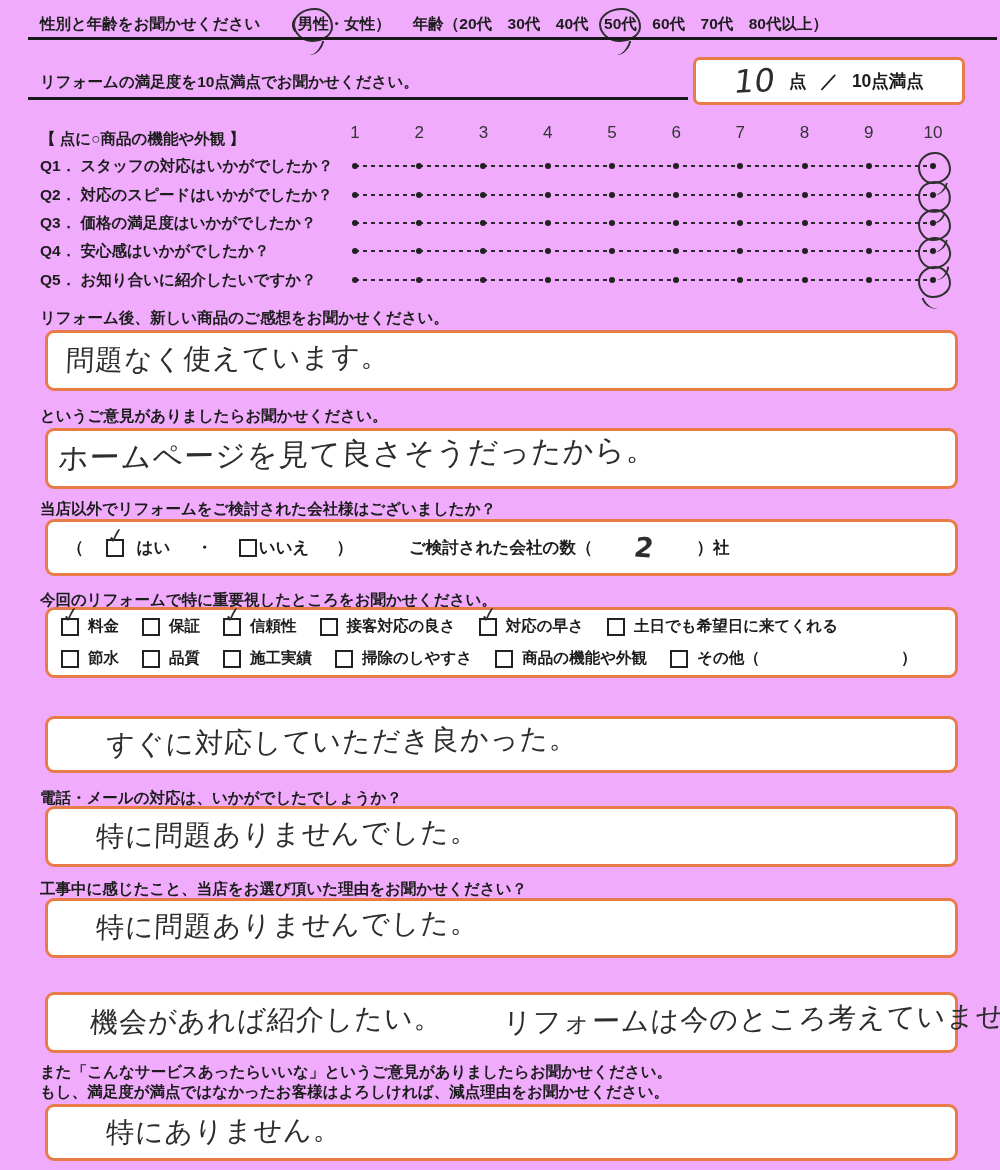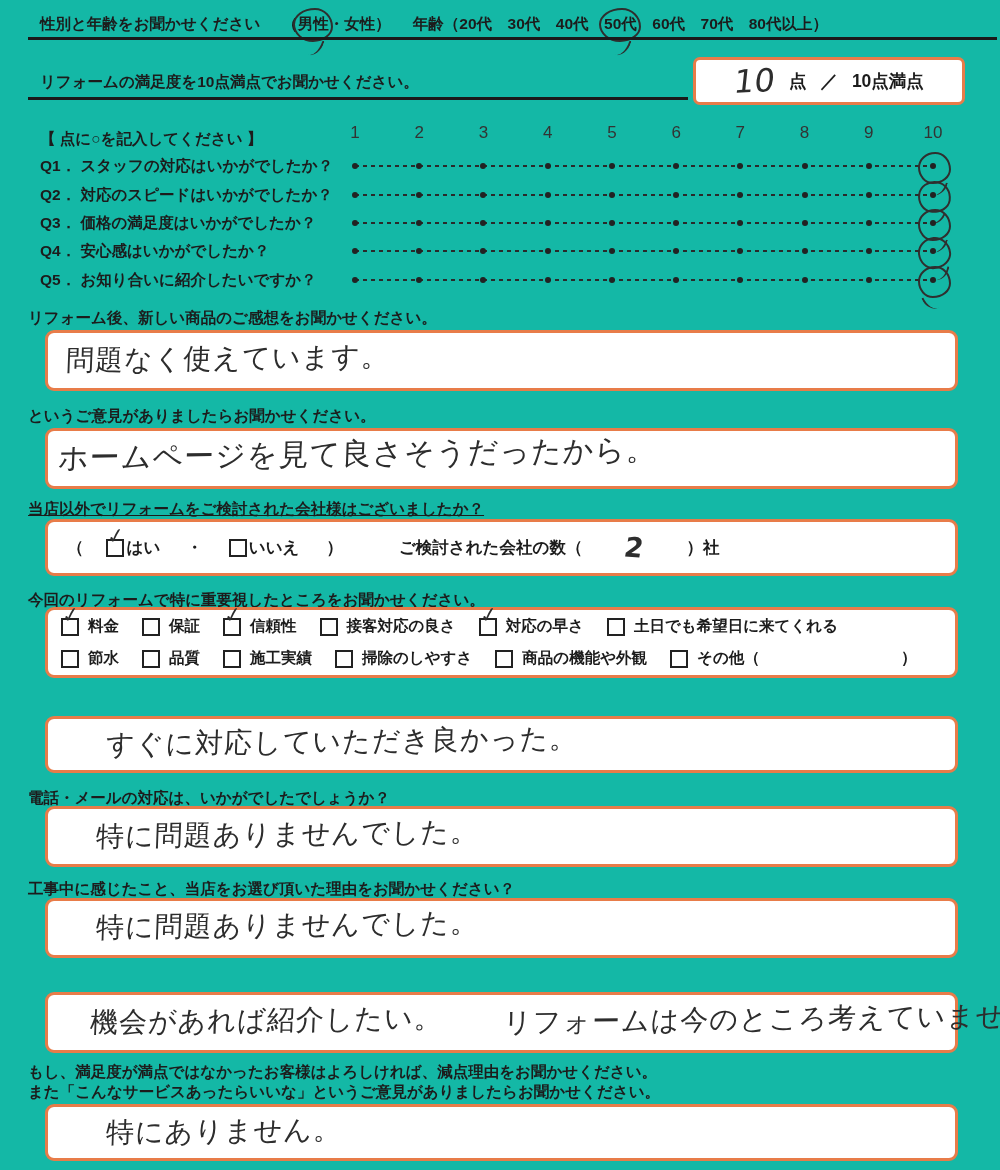--- a/index.html
+++ b/index.html
@@ -1,16 +1,16 @@
 <!DOCTYPE html>
 <html><head>
 <meta charset="utf-8">
 <style>
   html,body{margin:0;padding:0;background:#ffffff;}
-  .page{position:relative;width:1000px;height:1170px;background:#14b8a6;
+  .page{position:relative;width:1000px;height:1170px;background:#f0abfc;
         font-family:"Liberation Sans",sans-serif;color:#1c1c1c;overflow:hidden;}
 
   .rule{position:absolute;height:3px;background:#1a1a1a;}
   #rule-top{left:28px;width:969px;top:37px;}
   #rule-sat{left:28px;width:660px;top:97px;}
 
   
   #top-line{position:absolute;left:40px;top:14px;font-weight:bold;font-size:15.5px;
             white-space:nowrap;display:flex;align-items:baseline;}
   #top-line .seg-gap{margin-left:22px;}
@@ -43,38 +43,38 @@
   .dot{position:absolute;top:50%;width:6px;height:6px;margin:-3px 0 0 -3px;border-radius:50%;background:#222;}
   .hand-circle{position:absolute;top:50%;width:29px;height:28px;margin:-14px 0 0 -15px;
            border:2px solid #2f2f2f;border-radius:52% 48% 55% 45%/48% 54% 46% 52%;}
   .hand-circle::after{content:"";position:absolute;right:3px;bottom:-15px;width:10px;height:16px;
            border-right:2px solid #2f2f2f;border-radius:0 0 100% 0;transform:rotate(16deg);}
   .q-row:nth-child(2) .hand-circle{transform:rotate(8deg);}
   .q-row:nth-child(4) .hand-circle{transform:rotate(-6deg);}
   .q-row:nth-child(5) .hand-circle::after{right:auto;left:4px;transform:rotate(-24deg) scaleX(-1);}
 
   
-  .sec-title{position:absolute;left:28px;font-weight:bold;font-size:15.5px;white-space:nowrap;}
+  .sec-title{position:absolute;left:40px;font-weight:bold;font-size:15.5px;white-space:nowrap;}
   .obox{position:absolute;left:45px;width:913px;border:3px solid #e87c49;border-radius:9px;
         background:#fff;box-sizing:border-box;display:flex;align-items:center;}
   .answer{font-size:28px;letter-spacing:1px;transform:skewX(-3deg) rotate(-0.8deg);transform-origin:left center;}
 
   #box-impression{top:330px;height:61px;padding-left:18px;}
   #box-reason{top:428px;height:61px;padding-left:10px;}
   #box-reason .answer{font-size:30px;}
   #box-competitors{top:519px;height:57px;padding-left:19px;}
   #box-priority{top:607px;height:71px;flex-direction:column;justify-content:center;
                 align-items:stretch;gap:3px;padding:0 20px 0 13px;}
   #box-estimate{top:716px;height:57px;padding-left:58px;}
   #box-contact{top:806px;height:61px;padding-left:48px;}
   #box-construction{top:898px;height:60px;padding-left:48px;}
   #box-referral{top:992px;height:61px;padding-left:42px;gap:60px;}
   #box-feedback{top:1104px;height:57px;padding-left:58px;}
 
-  #title-impression{top:308px;} #title-reason{top:406px;} #title-competitors{top:499px;text-decoration:underline;}
+  #title-impression{top:308px;} #title-reason{top:406px;} #title-competitors{top:499px;}
   #title-priority{top:590px;} #title-estimate{top:698px;} #title-contact{top:788px;}
   #title-construction{top:879px;} #title-referral{top:972px;}
   #title-feedback{top:1062px;line-height:20px;}
 
   
   .inline-answer{display:flex;align-items:center;font-weight:bold;font-size:16.5px;white-space:nowrap;}
   .cb{display:inline-block;width:14px;height:14px;border:2px solid #222;background:#fff;
       position:relative;flex:none;}
   .tick{position:absolute;left:-1px;top:-15px;font-size:21px;line-height:1;color:#2d2d2d;
       transform:rotate(-8deg);font-family:"DejaVu Sans",sans-serif;font-weight:400;}
@@ -103,21 +103,21 @@
 
   <div id="sat-question">リフォームの満足度を10点満点でお聞かせください。</div>
   <div class="rule" id="rule-sat"></div>
   <div id="score-box">
     <span class="hw" id="hw-score">10</span>
     <span class="printed">点</span>
     <span class="printed">／</span>
     <span class="printed">10点満点</span>
   </div>
 
-  <div id="rating-instruction">【 点に○を記入してください 】</div>
+  <div id="rating-instruction">【 点に○商品の機能や外観 】</div>
   <div id="scale-numbers">
       <span class="scale-num" style="left: 0%;">1</span>
       <span class="scale-num" style="left: 11.1111%;">2</span>
       <span class="scale-num" style="left: 22.2222%;">3</span>
       <span class="scale-num" style="left: 33.3333%;">4</span>
       <span class="scale-num" style="left: 44.4444%;">5</span>
       <span class="scale-num" style="left: 55.5556%;">6</span>
       <span class="scale-num" style="left: 66.6667%;">7</span>
       <span class="scale-num" style="left: 77.7778%;">8</span>
       <span class="scale-num" style="left: 88.8889%;">9</span>
@@ -216,21 +216,21 @@
     <span class="hw answer">ホームページを見て良さそうだったから。</span>
   </div>
 
   <div class="sec-title" id="title-competitors">当店以外でリフォームをご検討された会社様はございましたか？</div>
   <div class="obox" id="box-competitors">
     <div class="inline-answer">
       <span>（</span>
       <span class="cb" id="yes-cb" style="margin-left:22px;">
           <span class="tick">✓</span>
         </span>
-      <span style="margin-left:3px;">はい</span>
+      <span style="margin-left:13px;">はい</span>
       <span style="margin-left:26px;">・</span>
       <span class="cb" id="no-cb" style="margin-left:26px;"></span>
       <span style="margin-left:2px;">いいえ</span>
       <span style="margin-left:27px;">）</span>
       <span style="margin-left:56px;">ご検討された会社の数（</span>
       <span class="hw" id="hw-count">2</span>
       <span>）社</span>
     </div>
   </div>
 
@@ -310,20 +310,20 @@
   <div class="obox" id="box-construction">
     <span class="hw answer">特に問題ありませんでした。</span>
   </div>
 
   <div class="obox" id="box-referral">
     <span class="hw answer">機会があれば紹介したい。</span>
     <span class="hw answer">リフォームは今のところ考えていません。</span>
   </div>
 
   <div class="sec-title" id="title-feedback">
+    <div>また「こんなサービスあったらいいな」というご意見がありましたらお聞かせください。</div>
     <div>もし、満足度が満点ではなかったお客様はよろしければ、減点理由をお聞かせください。</div>
-    <div>また「こんなサービスあったらいいな」というご意見がありましたらお聞かせください。</div>
   </div>
   <div class="obox" id="box-feedback">
     <span class="hw answer">特にありません。</span>
   </div>
 
 </div>
 
 </body></html>

